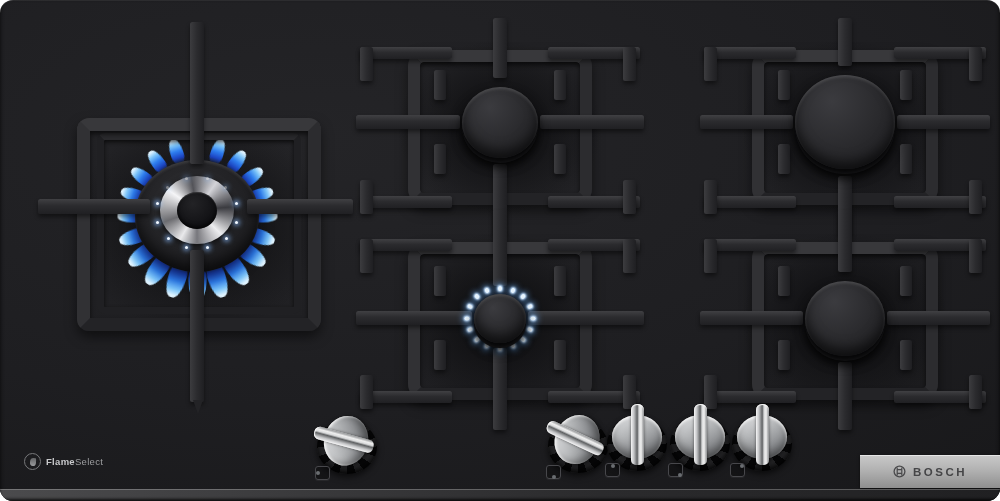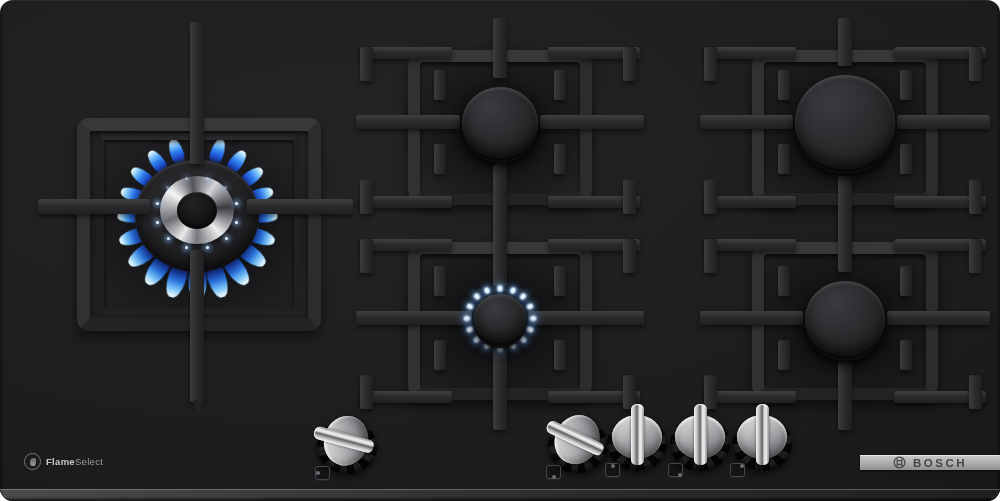--- a/index.html
+++ b/index.html
@@ -55,21 +55,21 @@
   #bevel{position:absolute;left:0;right:0;bottom:0;height:12px;
        background:linear-gradient(90deg,#4b4b4d 0%,#3a3a3c 30%,#2b2b2d 60%,#202022 100%);
        box-shadow:inset 0 1px 0 rgba(255,255,255,.25), inset 0 -2px 3px rgba(0,0,0,.8);}
   #flame-badge{position:absolute;left:24px;top:453px;display:flex;align-items:center;gap:5px;}
   #flame-badge .ring{width:15px;height:15px;border:1.2px solid #77787a;border-radius:50%;
        display:flex;align-items:center;justify-content:center;}
   #flame-badge .fl{width:6px;height:8px;border-radius:60% 10% 55% 55%/60% 30% 45% 45%;
        transform:rotate(3deg);background:linear-gradient(to top,#9a9b9d,#636466);}
   #flame-badge .txt{font-size:9.5px;letter-spacing:.3px;color:#9d9ea0;}
   #flame-badge .txt b{color:#c8c9cb;font-weight:bold;}
-  #bosch-strip{position:absolute;left:860px;top:455px;width:140px;height:15px;
+  #bosch-strip{position:absolute;left:860px;top:455px;width:140px;height:33px;
        background:linear-gradient(180deg,#c9c9c9 0%,#b2b2b2 45%,#8f8f8f 100%);
        box-shadow:0 1px 3px rgba(0,0,0,.6), inset 0 1px 0 #e6e6e6;
        display:flex;align-items:center;justify-content:center;gap:7px;}
   #bosch-strip .word{font-size:11.5px;font-weight:bold;letter-spacing:2.5px;color:#454547;}
 </style>
 </head>
 <body>
 
 <div id="stage">
   <div id="hob">

